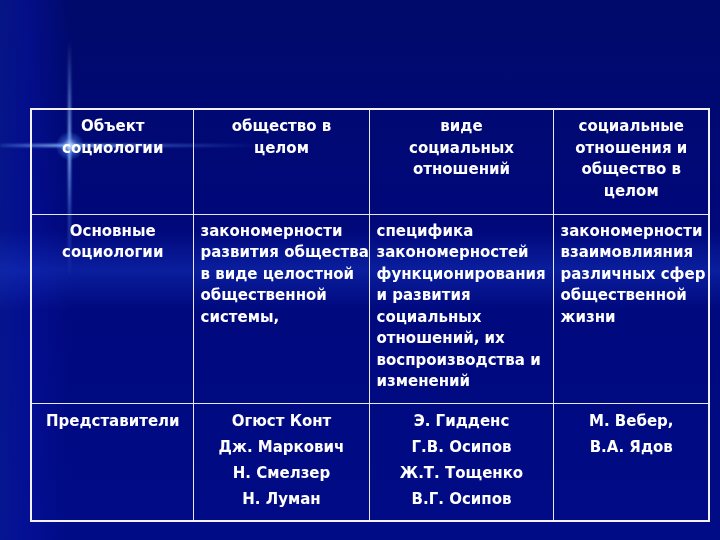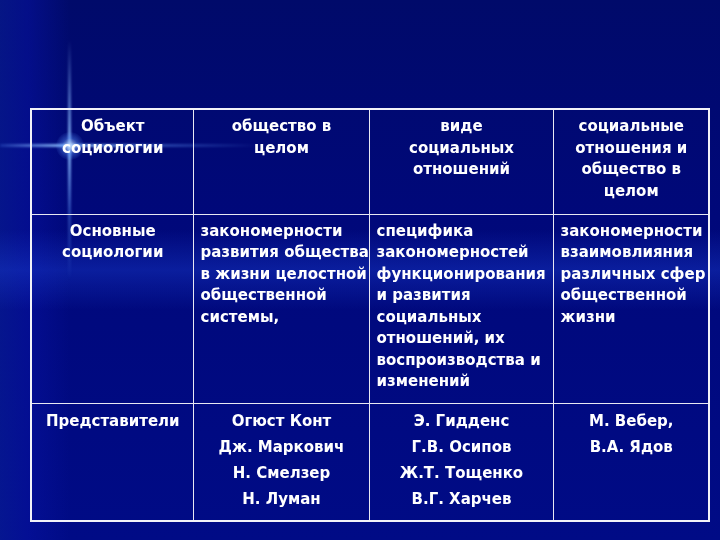--- a/index.html
+++ b/index.html
@@ -94,21 +94,21 @@
     </td>
   </tr>
   <tr style="height:189px">
     <td class="bold">
       <span class="cell-line">Основные</span>
       <span class="cell-line">социологии</span>
     </td>
     <td class="light">
       <span class="cell-line">закономерности</span>
       <span class="cell-line">развития общества</span>
-      <span class="cell-line">в жизни целостной</span>
+      <span class="cell-line">в виде целостной</span>
       <span class="cell-line">общественной</span>
       <span class="cell-line">системы,</span>
     </td>
     <td class="light">
       <span class="cell-line">специфика</span>
       <span class="cell-line">закономерностей</span>
       <span class="cell-line">функционирования</span>
       <span class="cell-line">и развития</span>
       <span class="cell-line">социальных</span>
       <span class="cell-line">отношений, их</span>
@@ -130,21 +130,21 @@
     <td class="bold col">
       <span class="cell-line">Огюст Конт</span>
       <span class="cell-line">Дж. Маркович</span>
       <span class="cell-line">Н. Смелзер</span>
       <span class="cell-line">Н. Луман</span>
     </td>
     <td class="bold col">
       <span class="cell-line">Э. Гидденс</span>
       <span class="cell-line">Г.В. Осипов</span>
       <span class="cell-line">Ж.Т. Тощенко</span>
-      <span class="cell-line">В.Г. Харчев</span>
+      <span class="cell-line">В.Г. Осипов</span>
     </td>
     <td class="bold col">
       <span class="cell-line">М. Вебер,</span>
       <span class="cell-line">В.А. Ядов</span>
     </td>
   </tr>
 </tbody>
   </table>
 
 </body></html>

